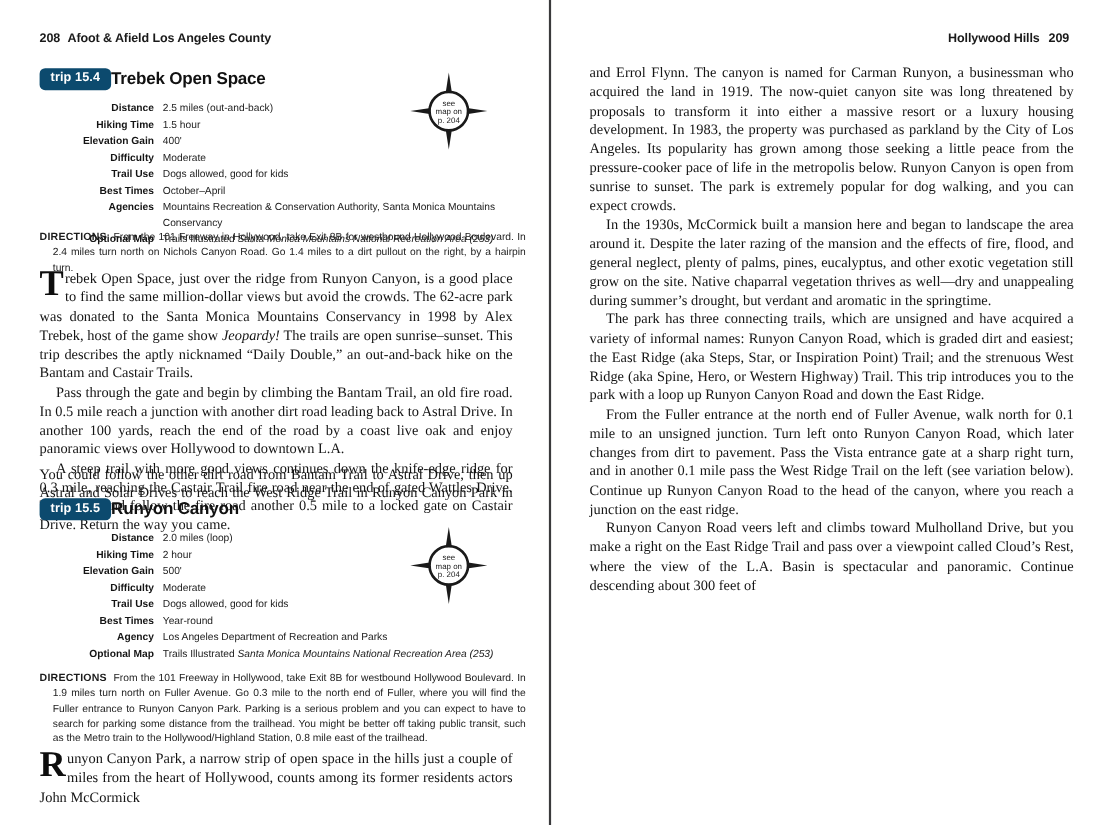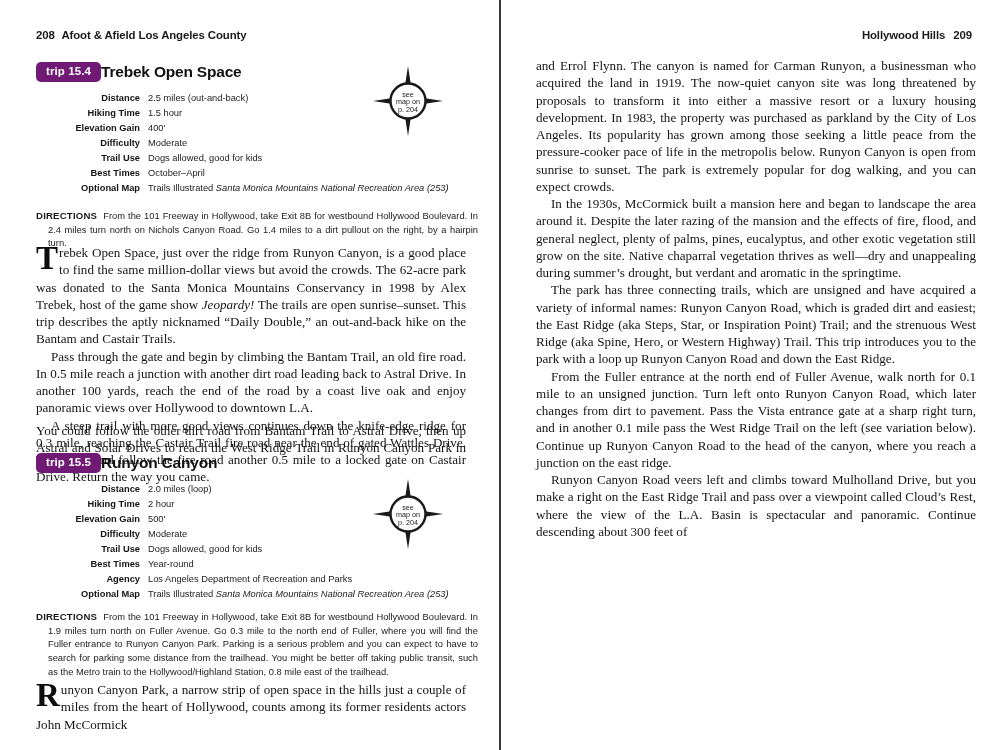--- a/index.html
+++ b/index.html
@@ -58,21 +58,21 @@
     left: 36px;
     width: 430px;
   }
   .trip-head {
     display: flex;
     align-items: center;
     height: 22px;
     margin-bottom: 9px;
   }
   .trip-badge {
-    background: #701a75;
+    background: #0c4a6e;
     color: #ffffff;
     font-family: "Liberation Sans", sans-serif;
     font-weight: bold;
     font-size: 11.5px;
     letter-spacing: 0.1px;
     padding: 3.5px 10px 4.5px 10px;
     border-radius: 5px;
     line-height: 1;
   }
   .trip-title {
@@ -231,20 +231,24 @@
           <td class="spec-label">Difficulty</td>
           <td class="spec-value">Moderate</td>
         </tr>
         <tr>
           <td class="spec-label">Trail Use</td>
           <td class="spec-value">Dogs allowed, good for kids</td>
         </tr>
         <tr>
           <td class="spec-label">Best Times</td>
           <td class="spec-value">October–April</td>
+        </tr>
+        <tr>
+          <td class="spec-label">Agencies</td>
+          <td class="spec-value" style="max-width:318px;">Mountains Recreation &amp; Conservation Authority, Santa Monica Mountains Conservancy</td>
         </tr>
         <tr>
           <td class="spec-label">Optional Map</td>
           <td class="spec-value"><span>Trails Illustrated </span><i>Santa Monica Mountains National Recreation Area (253)</i></td>
         </tr>
       </tbody>
         </table>
     </div>
 
     <div class="compass" style="left:372px; top:65px;">

